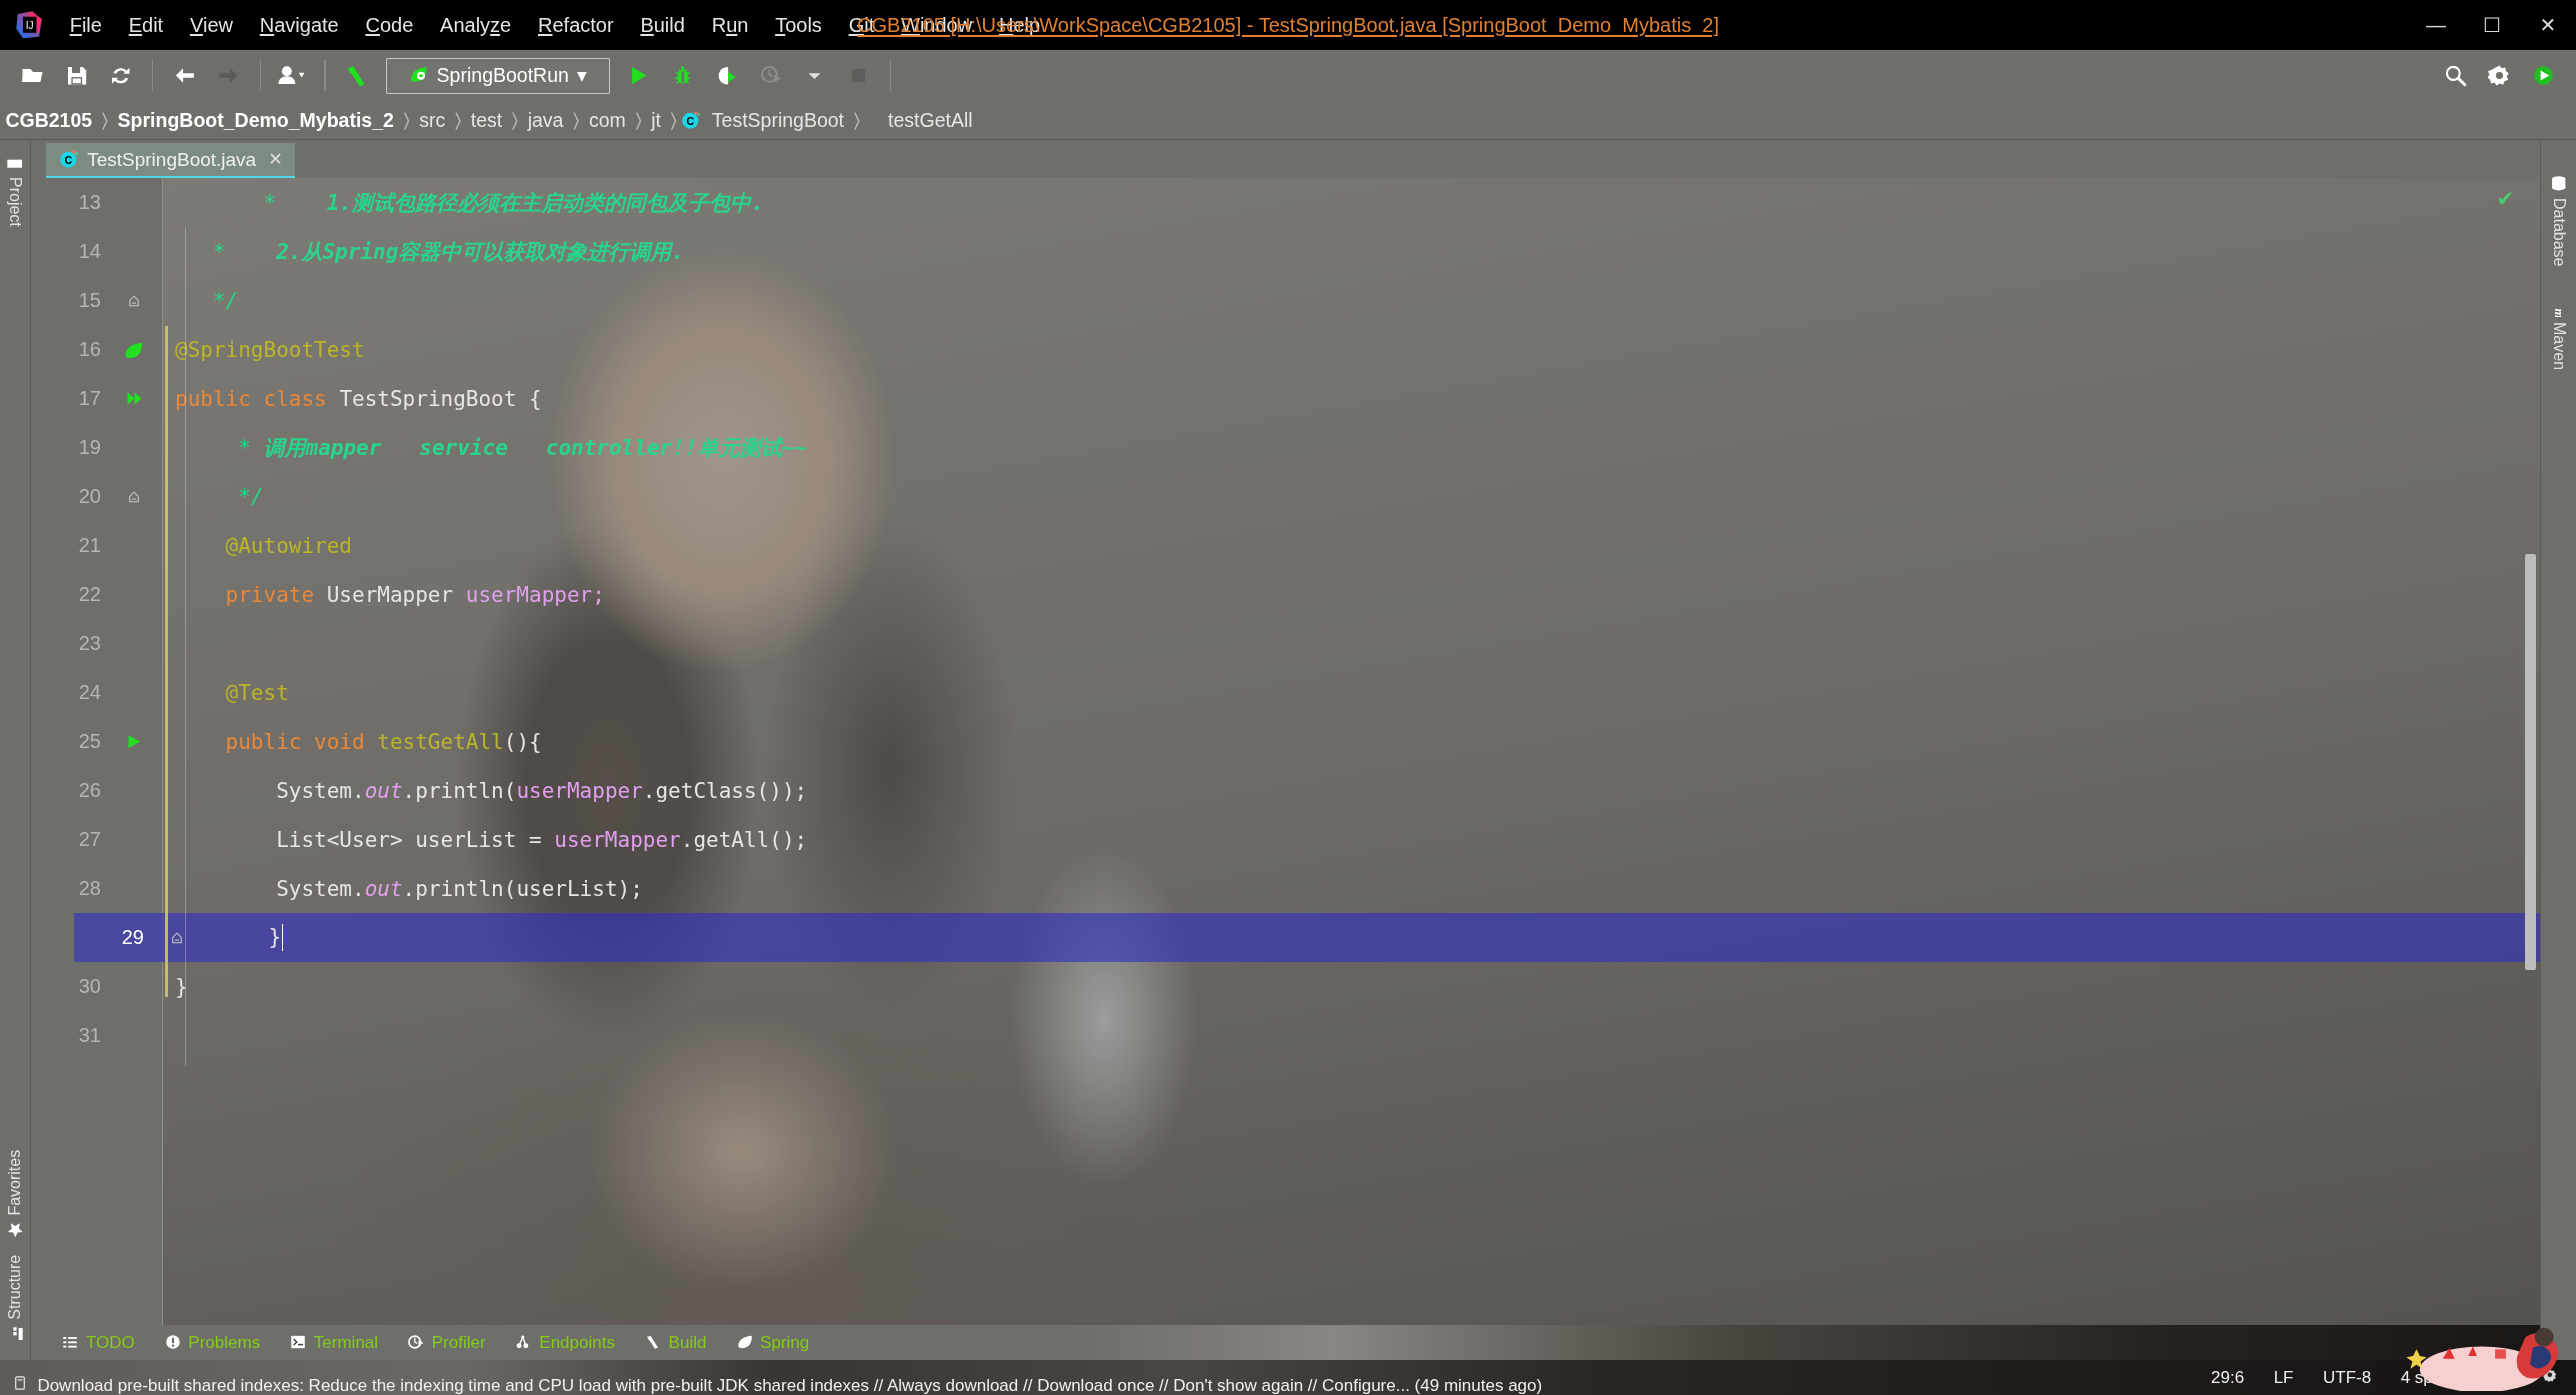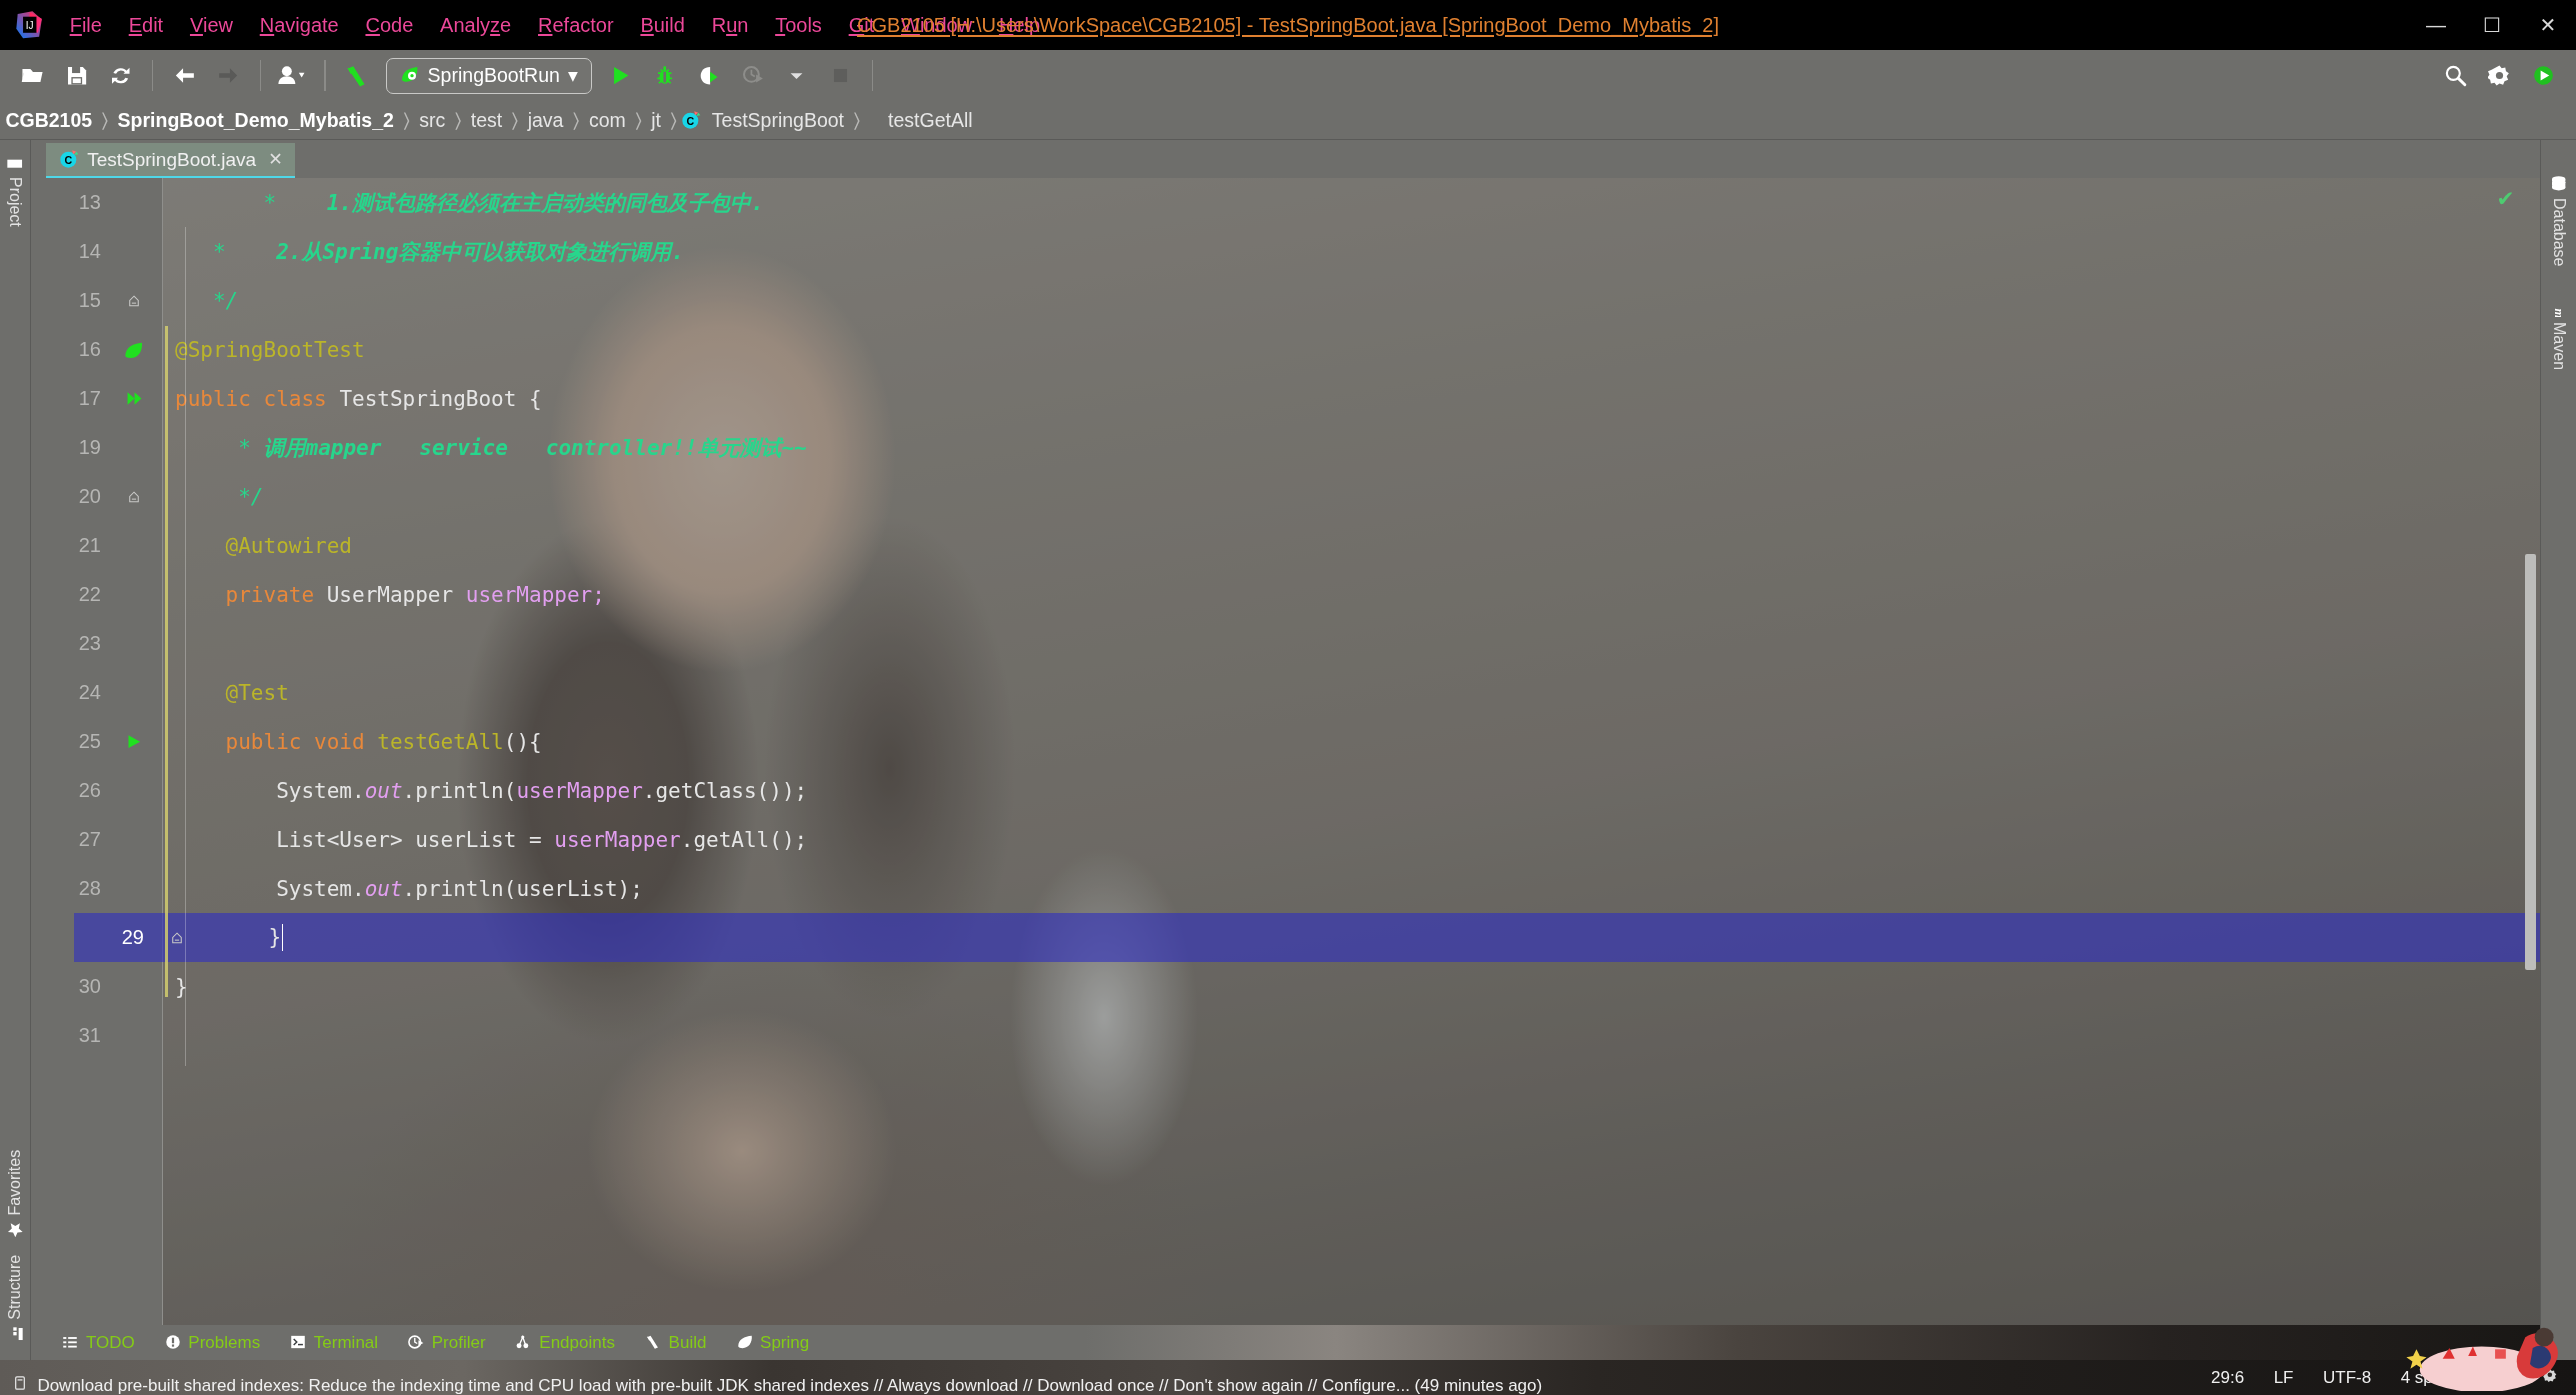--- a/index.html
+++ b/index.html
@@ -24,21 +24,21 @@
     z-index: 40;
   }
   .ij-logo {
     width: 29.5px; height: 29.5px; margin-left: 14.8px; margin-right: 12px;
     flex: none; position: relative;
   }
   .menu {
     display: flex; align-items: center; gap: 0px;
   }
   .menu-item {
-    color: #ec4899; font-size: 20px; padding: 2.7px 13.4px;
+    color: #e5e5e5; font-size: 20px; padding: 2.7px 13.4px;
     white-space: nowrap; letter-spacing: 0px; text-align: right;
   }
   .menu-item u { text-decoration: underline; text-underline-offset: 2px; }
   .win-title {
     position: absolute; left: 0; right: 0; top: 0; bottom: 0;
     display: flex; align-items: center; justify-content: center;
     color: #e08030; font-size: 20px; pointer-events: none;
     text-decoration: underline; text-underline-offset: 3.4px;
     text-decoration-color: #e08030;
   }
@@ -58,22 +58,22 @@
     display: flex; align-items: center; padding: 0 10.7px;
     position: relative; z-index: 39;
   }
   .tb-icon {
     width: 36px; height: 36px; margin: 0 4px;
     display: flex; align-items: center; justify-content: center;
     flex: none;
   }
   .tb-sep { width: 1.3px; height: 31px; background: #8b8b88; margin: 0 9.4px; flex: none; }
   .run-config {
-    height: 36px; border: 1.3px solid #c9c9c7; border-radius: 7px;
-    display: flex; align-items: center; padding: 0 13px; gap: 8px;
+    height: 36px; border: 1.3px solid #c9c9c7; border-radius: 1px;
+    display: flex; align-items: center; padding: 0 22px; gap: 8px;
     margin: 0 6.7px; flex: none; background: rgba(255,255,255,0.04);
   }
   .run-config .label { color: #ffffff; font-size: 19.5px; white-space: nowrap; }
   .tb-right { margin-left: auto; display: flex; align-items: center; }
 
   
   .breadcrumb {
     height: 39px; flex: none; background: #6e6e6b;
     display: flex; align-items: center; padding-left: 0;
     gap: 0px; position: relative; z-index: 38;

